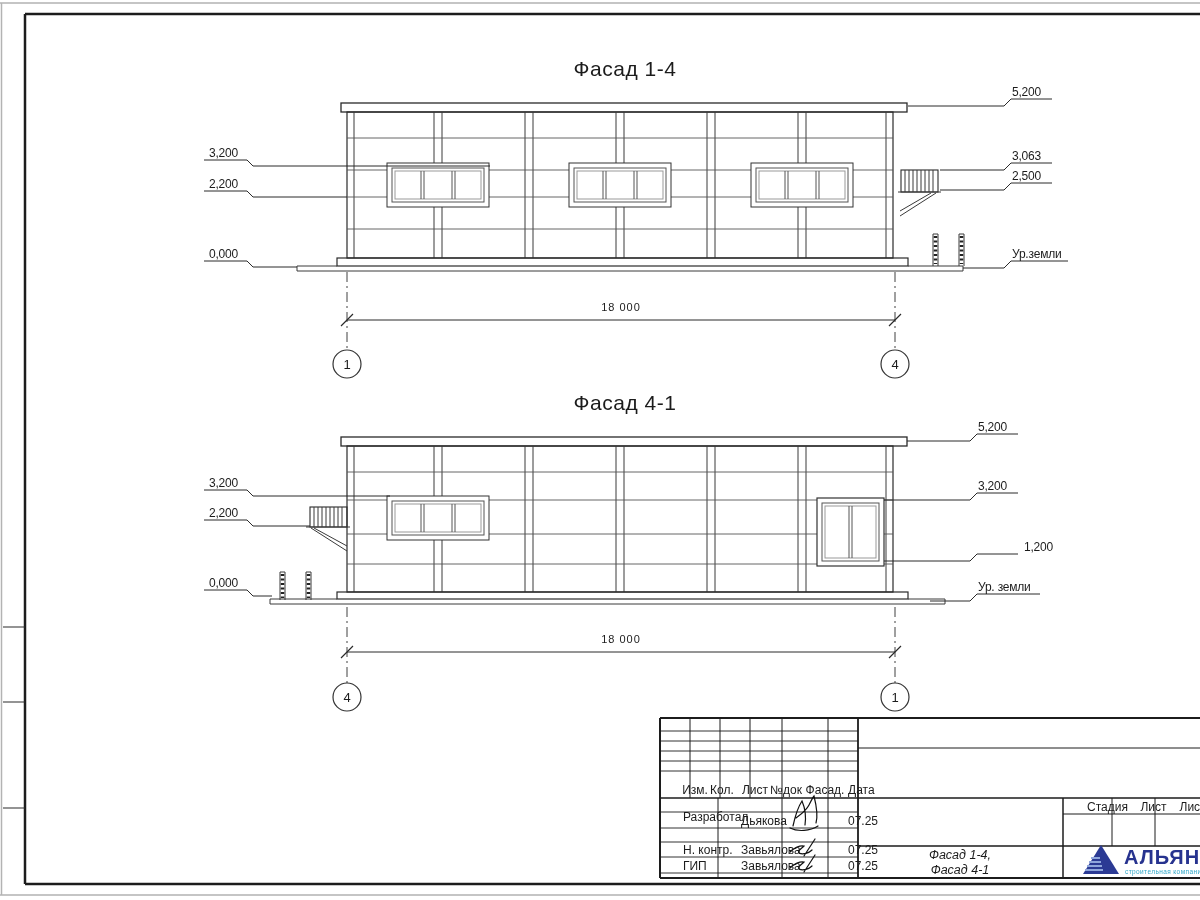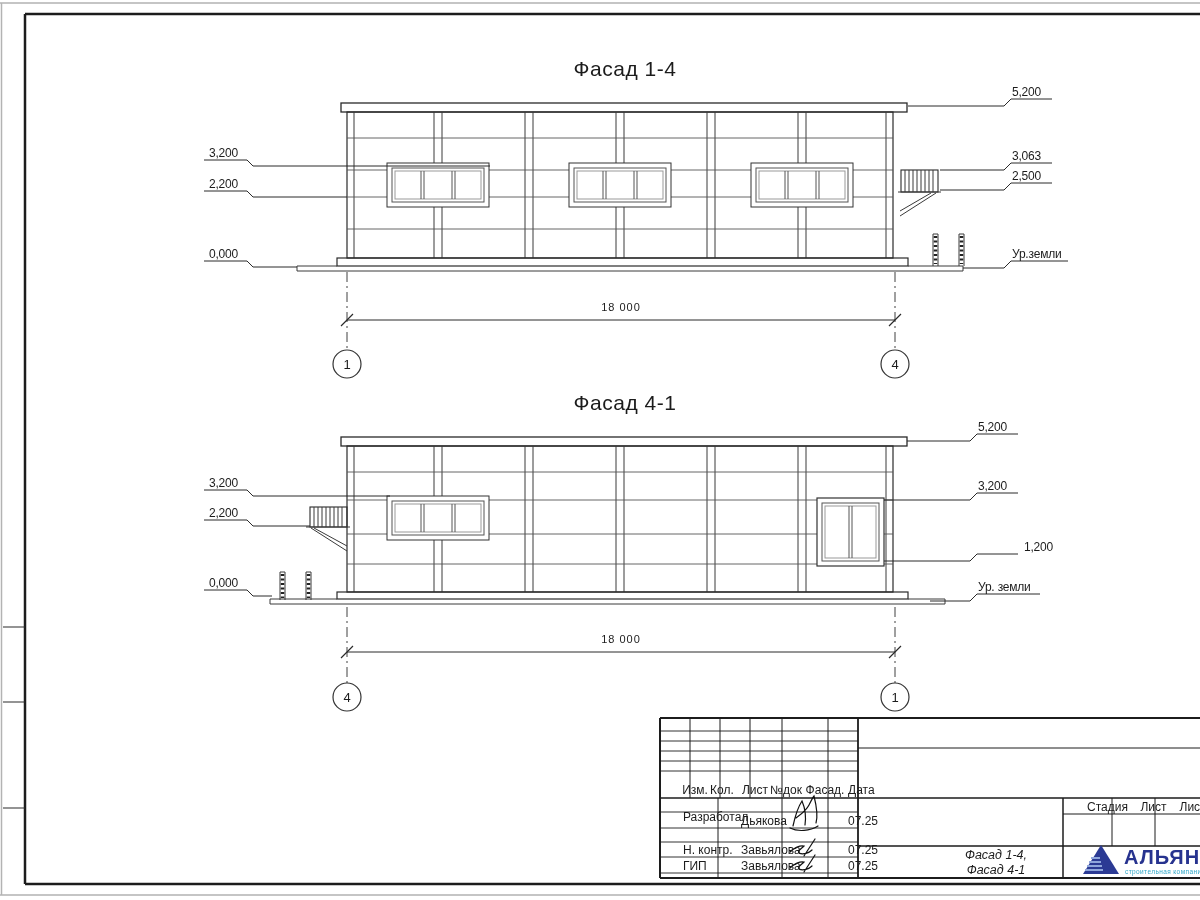--- a/index.html
+++ b/index.html
@@ -6,21 +6,21 @@
   #stage{position:relative;width:1200px;height:900px;background:#ffffff;overflow:hidden;
          font-family:"Liberation Sans",sans-serif;color:#1c1c1c;}
   #linework{position:absolute;left:0;top:0;}
   .lbl{position:absolute;font-size:12px;letter-spacing:-0.2px;white-space:nowrap;}
   .ctr{text-align:center;}
   .ttl{position:absolute;font-size:21px;letter-spacing:0.5px;text-align:center;}
   .dim{position:absolute;font-size:11px;text-align:center;letter-spacing:1px;}
   .ax{position:absolute;font-size:13px;text-align:center;}
   .tb{position:absolute;font-size:12px;white-space:nowrap;padding-left:20px;}
   .tbc{text-align:center;}
-  .docname{position:absolute;font-size:12.5px;font-style:italic;text-align:center;line-height:15px;padding-left:36px;}
+  .docname{position:absolute;font-size:12.5px;font-style:italic;text-align:center;line-height:15px;}
   .logo-t{position:absolute;font-size:20px;font-weight:bold;letter-spacing:1px;white-space:nowrap;}
   .logo-s{position:absolute;font-size:6.5px;letter-spacing:0.4px;white-space:nowrap;}
 </style>
 </head>
 <body>
 
 <div id="stage">
 
 <svg id="linework" width="1200" height="900" viewBox="0 0 1200 900">
 

